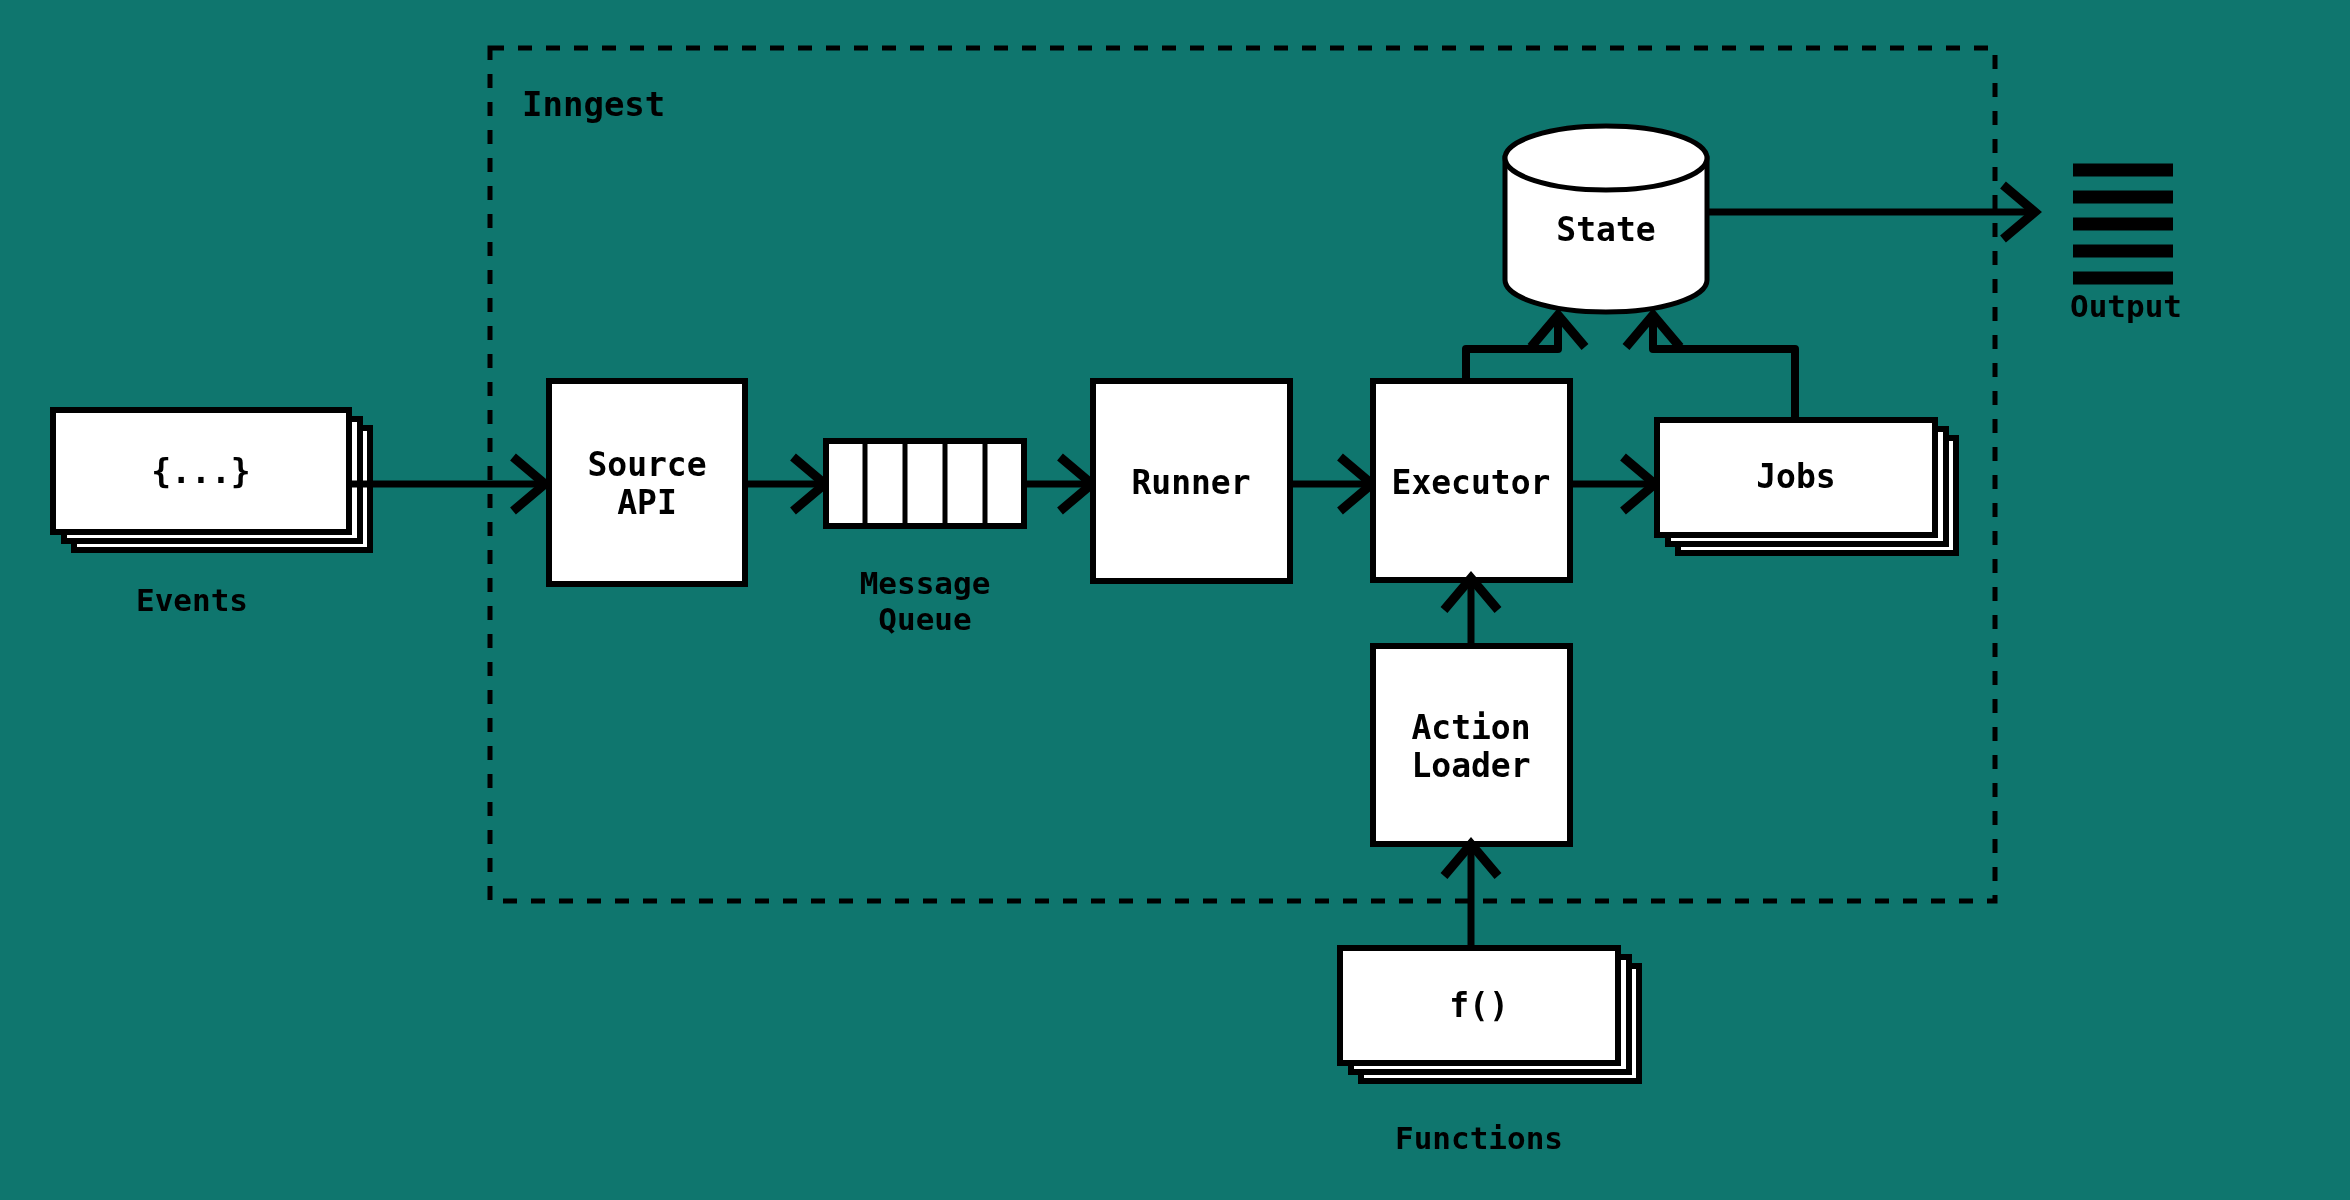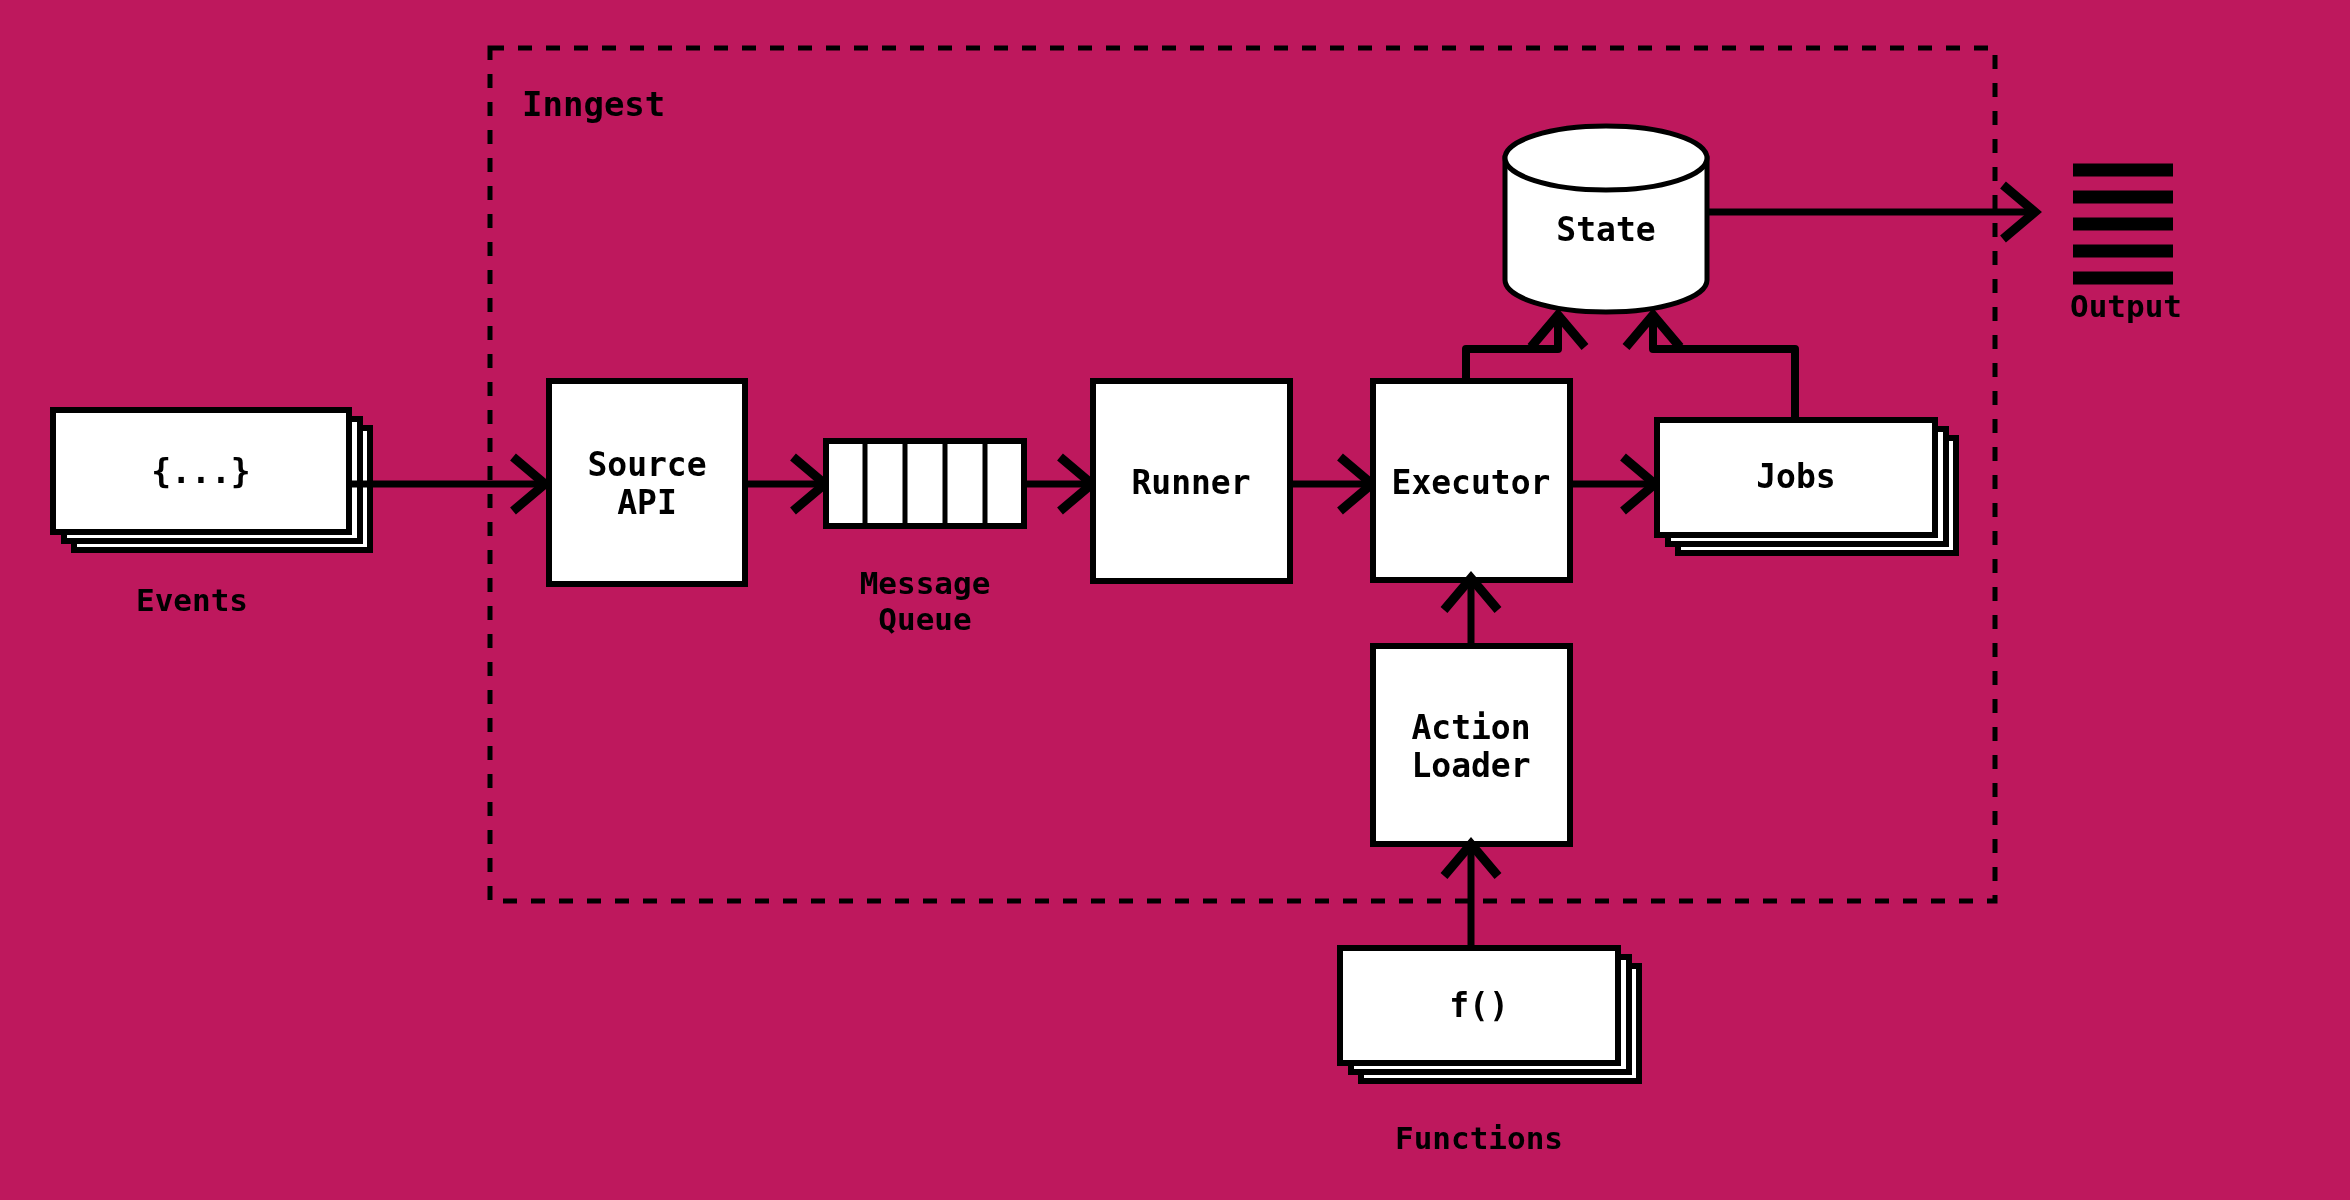--- a/index.html
+++ b/index.html
@@ -10,21 +10,21 @@
   body {
     width: 2350px;
     height: 1200px;
     font-family: "DejaVu Sans Mono", "Liberation Mono", monospace;
     overflow: hidden;
   }
   #diagram-root {
     position: relative;
     width: 2350px;
     height: 1200px;
-    background: #be185d;
+    background: #0f766e;
   }
   svg#arch-svg {
     display: block;
     width: 2350px;
     height: 1200px;
   }
   .shape-stroke {
     fill: #ffffff;
     stroke: #000000;
     stroke-width: 6;

